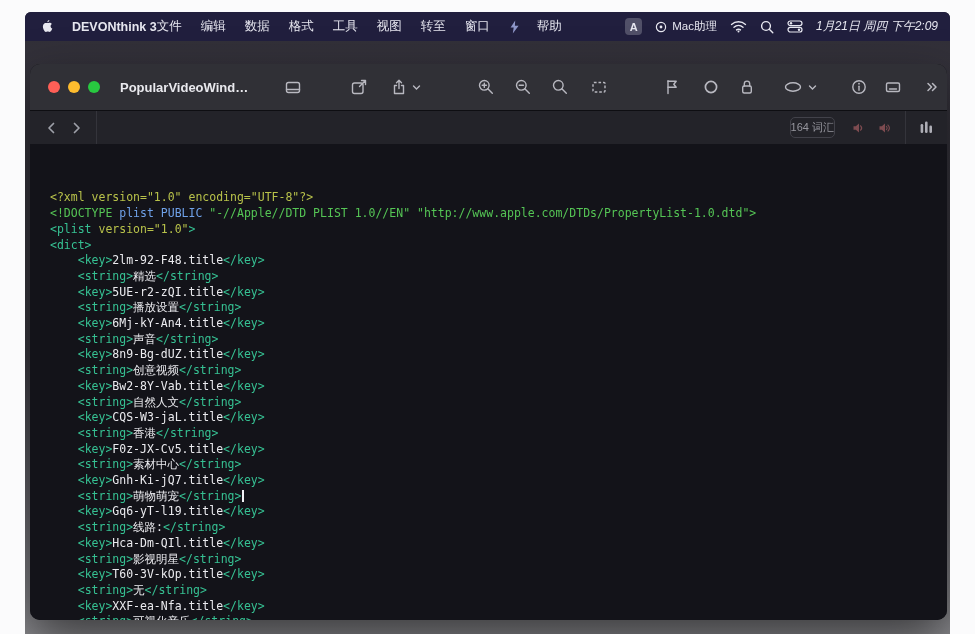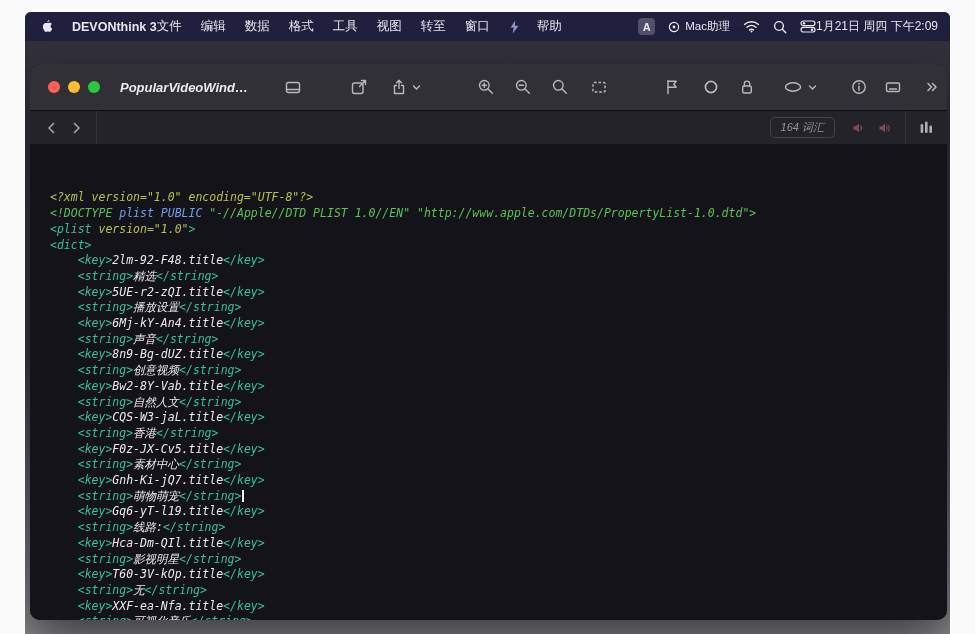--- a/index.html
+++ b/index.html
@@ -12,37 +12,37 @@
     color:#e7e7f0;font-size:12.5px;padding:0 12px;}
   .apple{display:inline-flex;margin:0 18px 0 4px;}
   .appname{font-weight:700;}
   .mitem{margin-right:19px;white-space:nowrap;}
   .boltwrap{display:inline-flex;margin-right:17px;}
   .mspacer{flex:1;}
   .input-badge{width:17px;height:17px;border-radius:4px;background:rgba(255,255,255,.22);
     display:inline-flex;align-items:center;justify-content:center;font-size:11px;font-weight:700;margin-left:10px;}
   .assistant{display:inline-flex;align-items:center;gap:5px;margin-left:13px;font-size:11.5px;}
   .sicon{display:inline-flex;margin-left:13px;}
-  .datetime{margin-left:0;font-size:12px;white-space:nowrap;}
+  .datetime{margin-left:13px;font-size:12px;white-space:nowrap;font-style:italic;}
   
   .window{position:absolute;left:5px;top:52px;width:917px;height:556px;background:var(--content-bg,#131319);
-    border-radius:10px;box-shadow:0 22px 50px rgba(0,0,0,.55);overflow:hidden;font-style:italic;}
+    border-radius:10px;box-shadow:0 22px 50px rgba(0,0,0,.55);overflow:hidden;}
   .toolbar{height:46px;background:var(--toolbar-bg,#303036);display:flex;align-items:center;
     border-bottom:1px solid #0e0e12;color:var(--icon,#b8b8c0);}
   .lights{display:flex;gap:8px;padding-left:18px;}
   .light{width:12px;height:12px;border-radius:50%;}
   .wtitle{color:#e9e9ee;font-size:13px;font-weight:700;margin-left:20px;white-space:nowrap;}
   .ticon{display:inline-flex;align-items:center;}
   .igroup{display:inline-flex;align-items:center;gap:4px;}
   
   .navbar{height:33px;background:var(--navbar-bg,#232329);border-bottom:1px solid #0b0b0e;
     display:flex;align-items:center;color:#9ea0a8;padding:0 12px 0 14px;}
   .vdiv{width:1px;height:100%;background:#34343b;margin:0 0 0 12px;}
   .navspacer{flex:1;}
-  .wordcount{border:1px solid #42424a;border-radius:5px;padding:2px 10px;color:#96969e;
+  .wordcount{border:1px solid #42424a;border-radius:5px;padding:2px 0;color:#96969e;
     font-size:11px;white-space:nowrap;}
   .maroon{color:var(--speaker-icon,#7d4b50);display:inline-flex;}
   
   .content{position:absolute;left:0;right:0;top:80px;bottom:0;background:var(--content-bg,#131319);
     padding:15px 0 0 20px;font-family:"DejaVu Sans Mono",monospace;font-size:11.5px;
     line-height:15.7px;white-space:pre;tab-size:4;-moz-tab-size:4;overflow:hidden;}
   .code-line{white-space:pre;}
   .sx-pi{color:var(--syntax-pi,#b8c24a);}
   .sx-doc{color:var(--syntax-doctype,#55c555);}
   .sx-kw{color:var(--syntax-keyword,#6fa1e8);}

